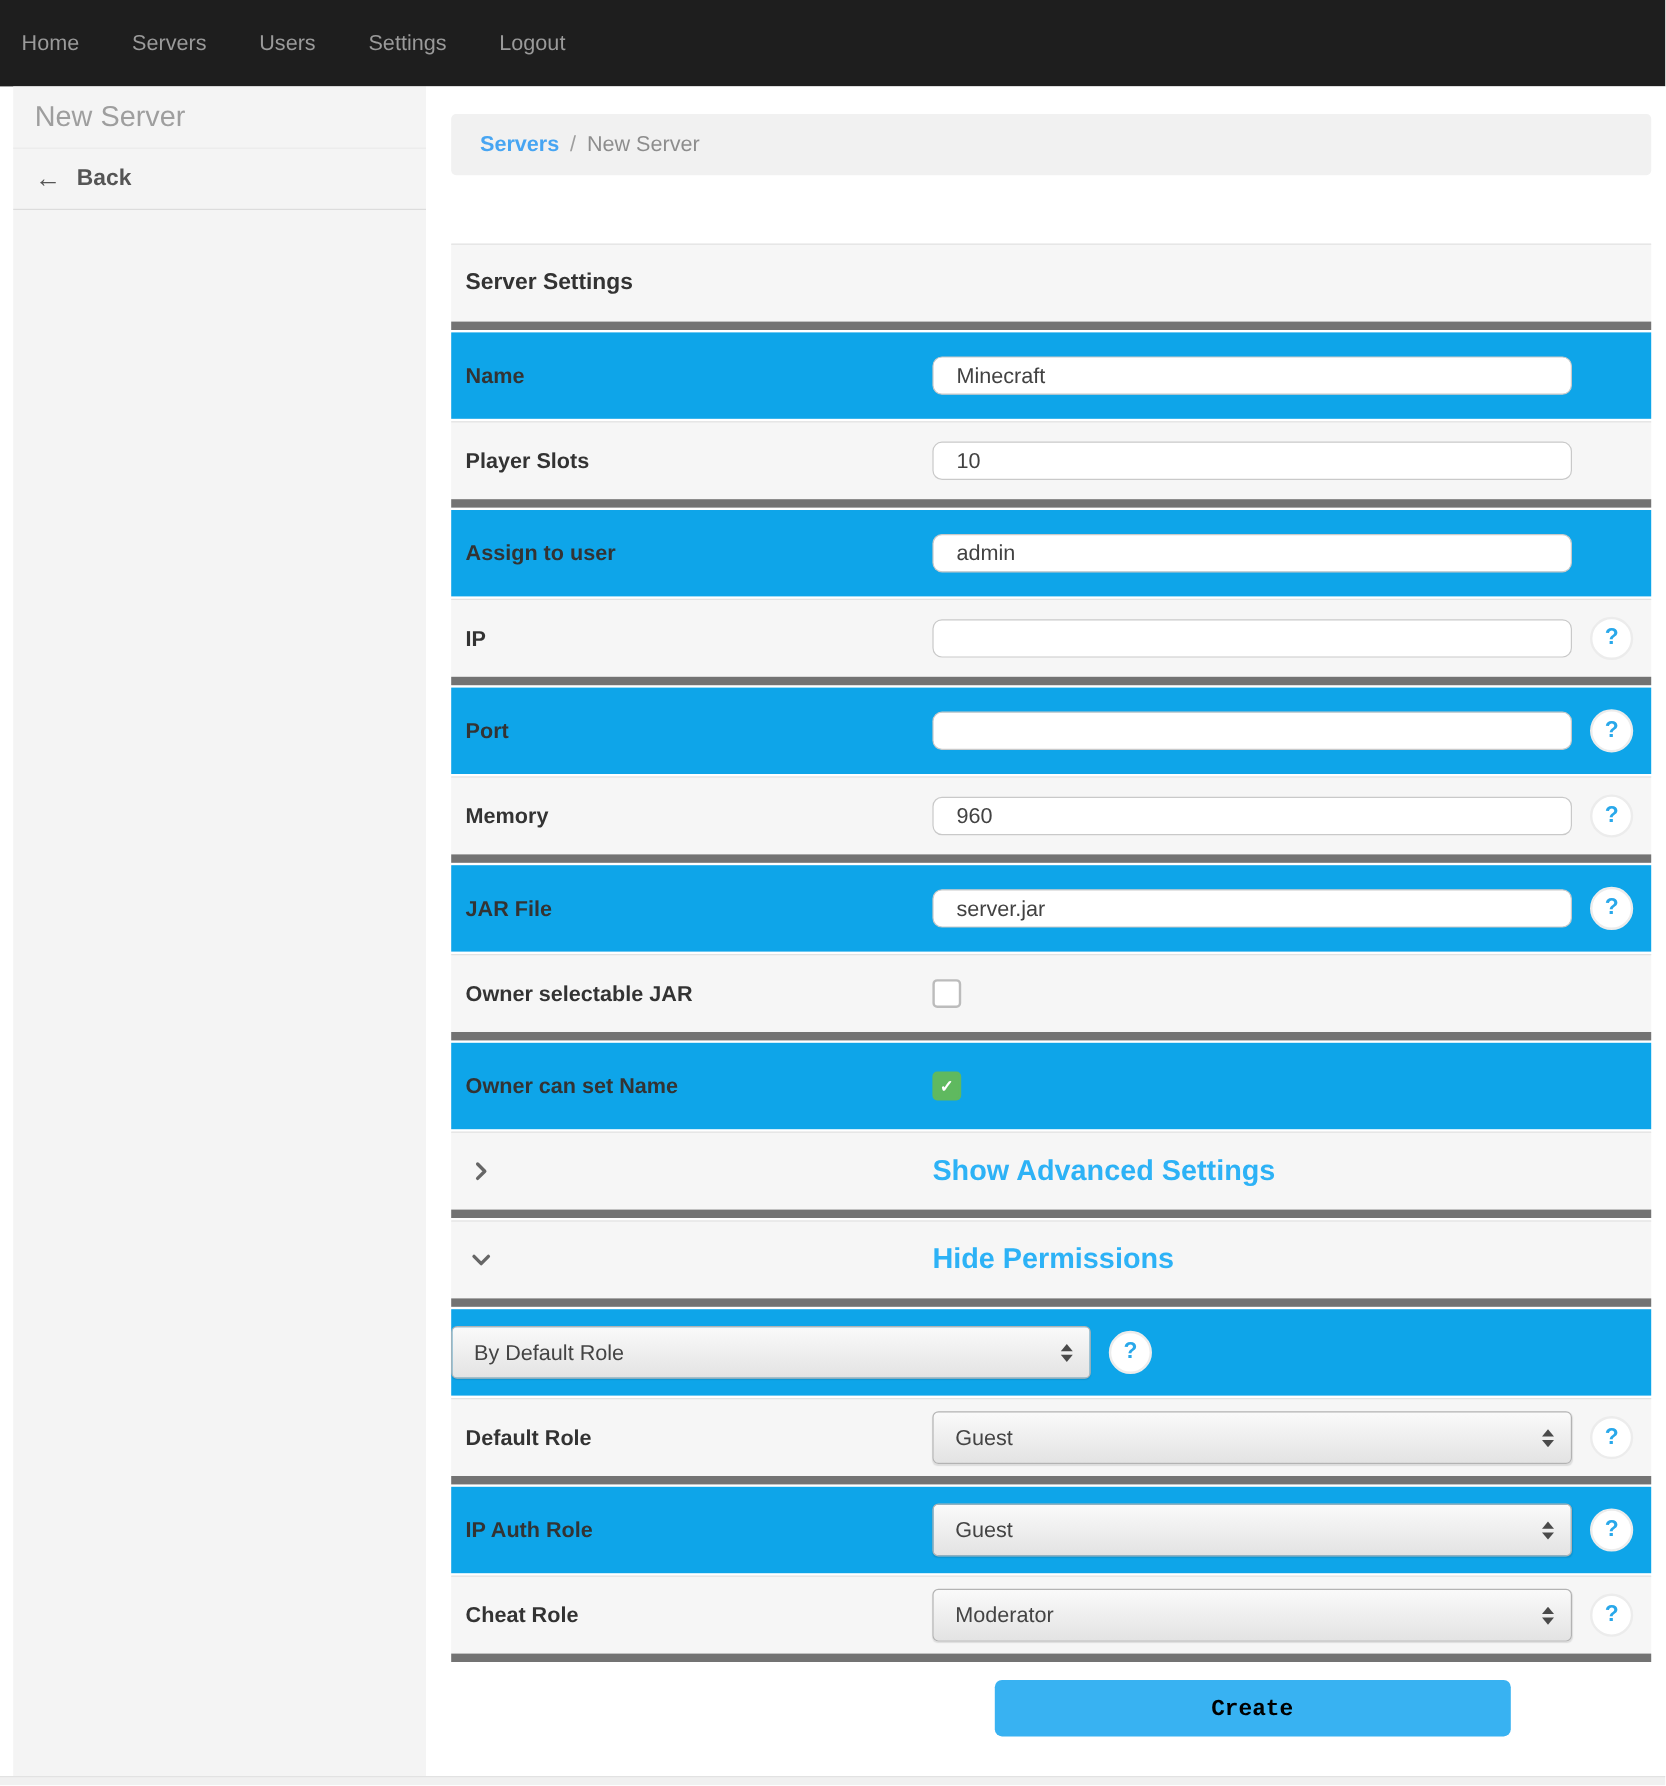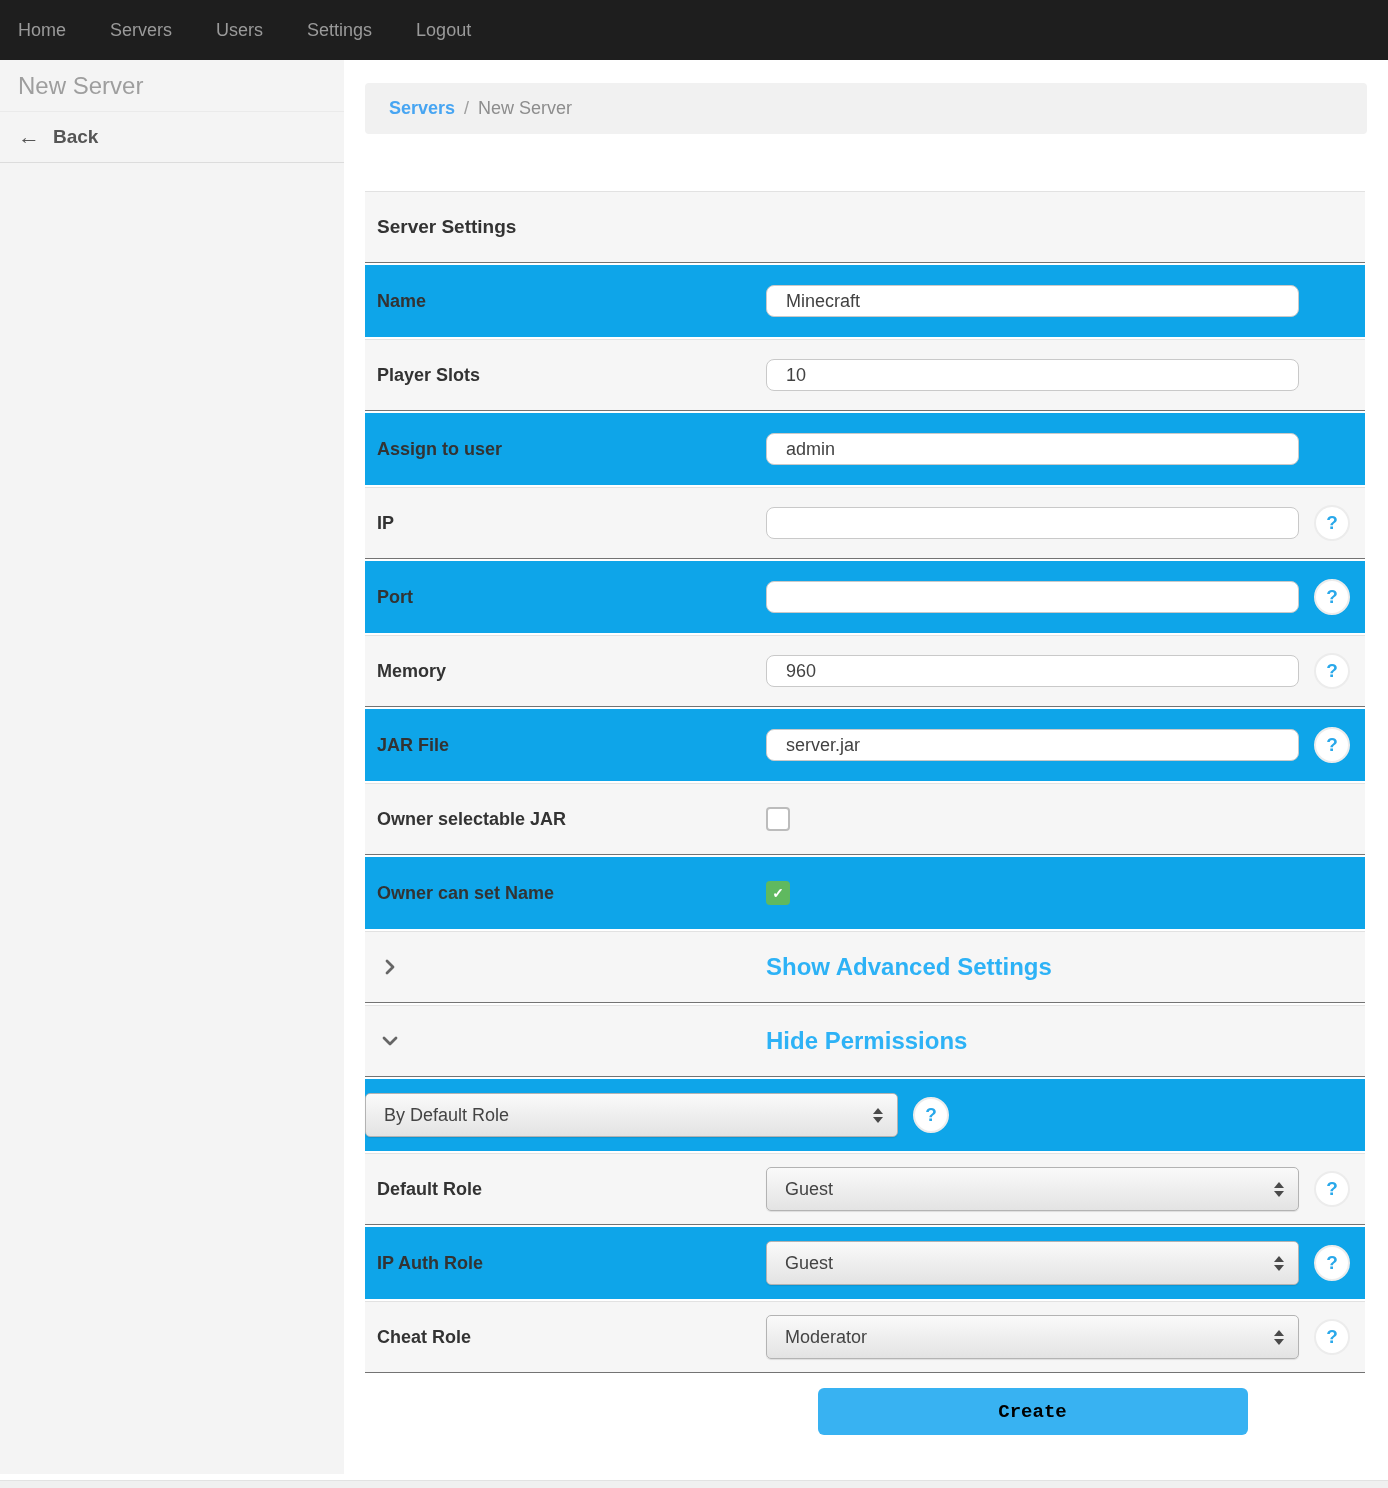--- a/index.html
+++ b/index.html
@@ -1,24 +1,24 @@
 <!DOCTYPE html>
 <html style="--navbar-bg: #1e1e1e; --nav-text: #9a9a9a; --sidebar-bg: #f4f4f4; --row-shade: #f6f6f6; --accent-blue: #38b2f2; --link-blue: #2db2f6; --breadcrumb-link-blue: #47a5f2; --help-blue: #29a8ea; --checkbox-green: #5fb95f;"><head>
 <meta charset="utf-8">
 <style>
   html,body { margin:0; padding:0; background:#fff; }
   .page { width:1388px; min-height:1488px; position:relative; background:#fff;
           font-family:"Liberation Sans", sans-serif; overflow:hidden; }
 
   
-  .navbar { height:60px; background:var(--navbar-bg,#1e1e1e); display:flex; align-items:center; }
+  .navbar { height:72px; background:var(--navbar-bg,#1e1e1e); display:flex; align-items:center; }
   .nav-item { color:var(--nav-text,#9a9a9a); font-size:18px; padding:0 22px; cursor:pointer; }
   .nav-item:first-child { padding-left:18px; }
 
-  .body-row { display:flex; min-height:1414px; }
+  .body-row { display:flex; min-height:1414px;margin-left:11px; }
 
   
   .sidebar { width:344px; flex:0 0 344px; background:var(--sidebar-bg,#f4f4f4); }
   .sidebar-title { height:51px; display:flex; align-items:center; padding-left:18px;
                    font-size:24px; color:#9e9e9e; border-bottom:1px solid #eaeaea; }
   .sidebar-back { height:50px; display:flex; align-items:center; gap:13px; padding-left:18px;
                   border-bottom:1px solid #dcdcdc; color:#555; font-size:19px; font-weight:bold; cursor:pointer; }
   .back-arrow { font-size:22px; font-weight:bold; line-height:1; }
 
   
@@ -26,21 +26,21 @@
   .breadcrumb { height:51px; background:#f1f1f1; border-radius:4px; display:flex; align-items:center;
                 padding:0 24px; gap:9px; font-size:18px; margin-bottom:57px; box-sizing:border-box; }
   .crumb-link { color:var(--breadcrumb-link-blue,#47a5f2); font-weight:bold; cursor:pointer; }
   .crumb-sep  { color:#9e9e9e; }
   .crumb-cur  { color:#8d8d8d; }
 
   
   .form { width:1000px; }
   .row { display:flex; align-items:center; min-height:72px; background:#0ea5e9;
          margin-bottom:2px; box-sizing:border-box; }
-  .row.shade { background:var(--row-shade,#f6f6f6); border-top:1px solid #e2e2e2; border-bottom:1px solid #737373; }
+  .row.shade { background:var(--row-shade,#f6f6f6); border-top:1px solid #e2e2e2; border-bottom:7px solid #737373; }
   .section-title { padding-left:12px; font-weight:bold; font-size:19px; color:#333; }
   .row-label { width:401px; box-sizing:border-box; padding-left:12px;
                font-weight:bold; font-size:18px; color:#333; }
   .row-value { width:533px; box-sizing:border-box; display:flex; align-items:center; }
   .row-help  { width:66px; display:flex; justify-content:center; align-items:center; }
 
   .text-input { width:100%; height:32px; box-sizing:border-box; border:1px solid #c9c9c9;
                 border-radius:8px; padding:0 19px; font-size:18px; color:#424242;
                 font-family:inherit; background:#fff; outline:none; }
 

